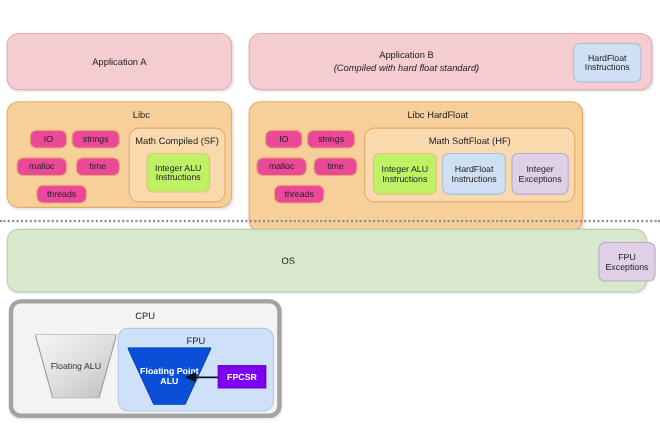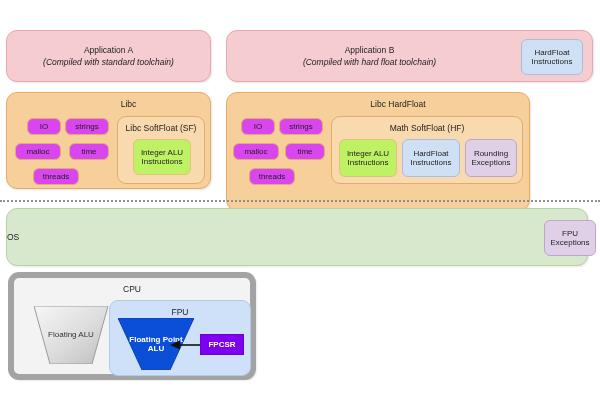--- a/index.html
+++ b/index.html
@@ -22,44 +22,44 @@
 
   
   .libc{background:#f7cf9b;border:1px solid #e3ac68;border-radius:11px;
         box-shadow:1px 1px 2px rgba(0,0,0,.10);}
   .libc-title{position:absolute;left:0;right:0;top:6px;font-size:8.5px;
         text-align:center;padding-left:40px;}
 
   .chip{position:absolute;box-sizing:border-box;border-radius:6px;
         display:flex;align-items:center;justify-content:center;
         font-size:8px;text-align:center;line-height:1.16;
-        background:#d946ef;border:1px solid #e3ac68;}
+        background:#ec4899;border:1px solid #e3ac68;}
 
   .mathbox{position:absolute;box-sizing:border-box;border-radius:9px;
         background:#f9d9ae;border:1px solid #e3ac68;}
   .mathbox .mtitle{position:absolute;left:0;right:0;top:6px;
         font-size:8.5px;text-align:center;}
 
   .chip.cream{background:#bef264;border-color:#e0c27a;}
   .chip.blue{background:#cfe0f5;border-color:#a8bedc;}
   .chip.purple{background:#dfd0e8;border-color:#bda6cc;}
 
   
   .divider{position:absolute;left:0;width:600px;height:0;
         border-top:2px dotted #8f8f8f;}
 
   
   .os{background:#d7e8cd;border:1px solid #b4d3a4;border-radius:11px;
       box-shadow:1px 1px 2px rgba(0,0,0,.10);}
   .os-title{position:absolute;left:0;right:0;top:50%;
-      transform:translateY(-50%);font-size:8.5px;}
+      transform:translateY(-50%);font-size:8.5px;text-align:center;}
 
   
   .cpu{position:absolute;box-sizing:border-box;background:#f3f3f3;
-       border:6px solid #a3a3a3;border-radius:11px;
+       border:4px solid #a3a3a3;border-radius:11px;
        box-shadow:1px 1px 2px rgba(0,0,0,.08);}
   .cpu-title{position:absolute;left:0;right:0;top:6px;font-size:8.5px;
        text-align:center;}
   .fpu{position:absolute;box-sizing:border-box;background:#cfe1f9;
        border:1px solid #b4c9e6;border-radius:9px;}
   .fpu-title{position:absolute;left:0;right:0;top:6px;font-size:8.5px;
        text-align:center;}
 
   .trap{position:absolute;}
   .trap .shape{position:absolute;left:0;top:0;width:100%;height:100%;}
@@ -75,61 +75,60 @@
   .arrow{position:absolute;}
 </style>
 </head>
 <body>
 
 <div class="stage">
 
   <div class="box app" style="left:6px;top:30px;width:205px;height:52px;">
     <div class="apptext">
       <span class="l1">Application A</span>
-      <span class="l2">(Compiled with standard toolchain)</span>
     </div>
   </div>
 
   <div class="box app" style="left:226px;top:30px;width:367px;height:52px;padding-left:16px;">
     <div class="apptext" style="right:80px;">
       <span class="l1">Application B</span>
-      <span class="l2">(Compiled with hard float toolchain)</span>
+      <span class="l2">(Compiled with hard float standard)</span>
     </div>
     <div class="chip blue" style="left:294px;top:8px;width:62px;height:36px;">HardFloat Instructions</div>
   </div>
 
   <div class="libc" style="position:absolute;box-sizing:border-box;left:6px;top:92px;width:205px;height:97px;">
     <div class="libc-title">Libc</div>
 
     <div class="chip" style="left:20px;top:25px;width:34px;height:17px;">IO</div>
     <div class="chip" style="left:58px;top:25px;width:44px;height:17px;">strings</div>
     <div class="chip" style="left:8px;top:50px;width:46px;height:17px;">malloc</div>
     <div class="chip" style="left:62px;top:50px;width:40px;height:17px;">time</div>
     <div class="chip" style="left:26px;top:75px;width:46px;height:17px;">threads</div>
 
     <div class="mathbox" style="left:110px;top:23px;width:88px;height:68px;">
-      <div class="mtitle">Libc SoftFloat (SF)</div>
+      <div class="mtitle">Math Compiled (SF)</div>
       <div class="chip cream" style="left:15px;top:22px;width:58px;height:36px;">Integer ALU Instructions</div>
     </div>
   </div>
 
   <div class="libc" style="position:absolute;box-sizing:border-box;left:226px;top:92px;width:304px;height:119px;">
     <div class="libc-title">Libc HardFloat</div>
 
     <div class="chip" style="left:14px;top:25px;width:34px;height:17px;">IO</div>
     <div class="chip" style="left:52px;top:25px;width:44px;height:17px;">strings</div>
     <div class="chip" style="left:6px;top:50px;width:46px;height:17px;">malloc</div>
     <div class="chip" style="left:58px;top:50px;width:40px;height:17px;">time</div>
     <div class="chip" style="left:22px;top:75px;width:46px;height:17px;">threads</div>
 
     <div class="mathbox" style="left:104px;top:23px;width:192px;height:68px;">
       <div class="mtitle">Math SoftFloat (HF)</div>
       <div class="chip cream" style="left:7px;top:22px;width:58px;height:38px;">Integer ALU Instructions</div>
       <div class="chip blue" style="left:70px;top:22px;width:58px;height:38px;">HardFloat Instructions</div>
-      <div class="chip purple" style="left:133px;top:22px;width:52px;height:38px;">Rounding Exceptions</div>
+      <div class="chip purple" style="left:133px;top:22px;width:52px;height:38px;">Integer Exceptions</div>
     </div>
   </div>
 
   <div class="divider" style="top:200px;"></div>
 
   <div class="os" style="position:absolute;box-sizing:border-box;left:6px;top:208px;width:582px;height:58px;">
     <div class="os-title" style="right:70px;left:0;">OS</div>
     <div class="chip purple" style="left:537px;top:11px;width:52px;height:36px;">FPU Exceptions</div>
   </div>
 

